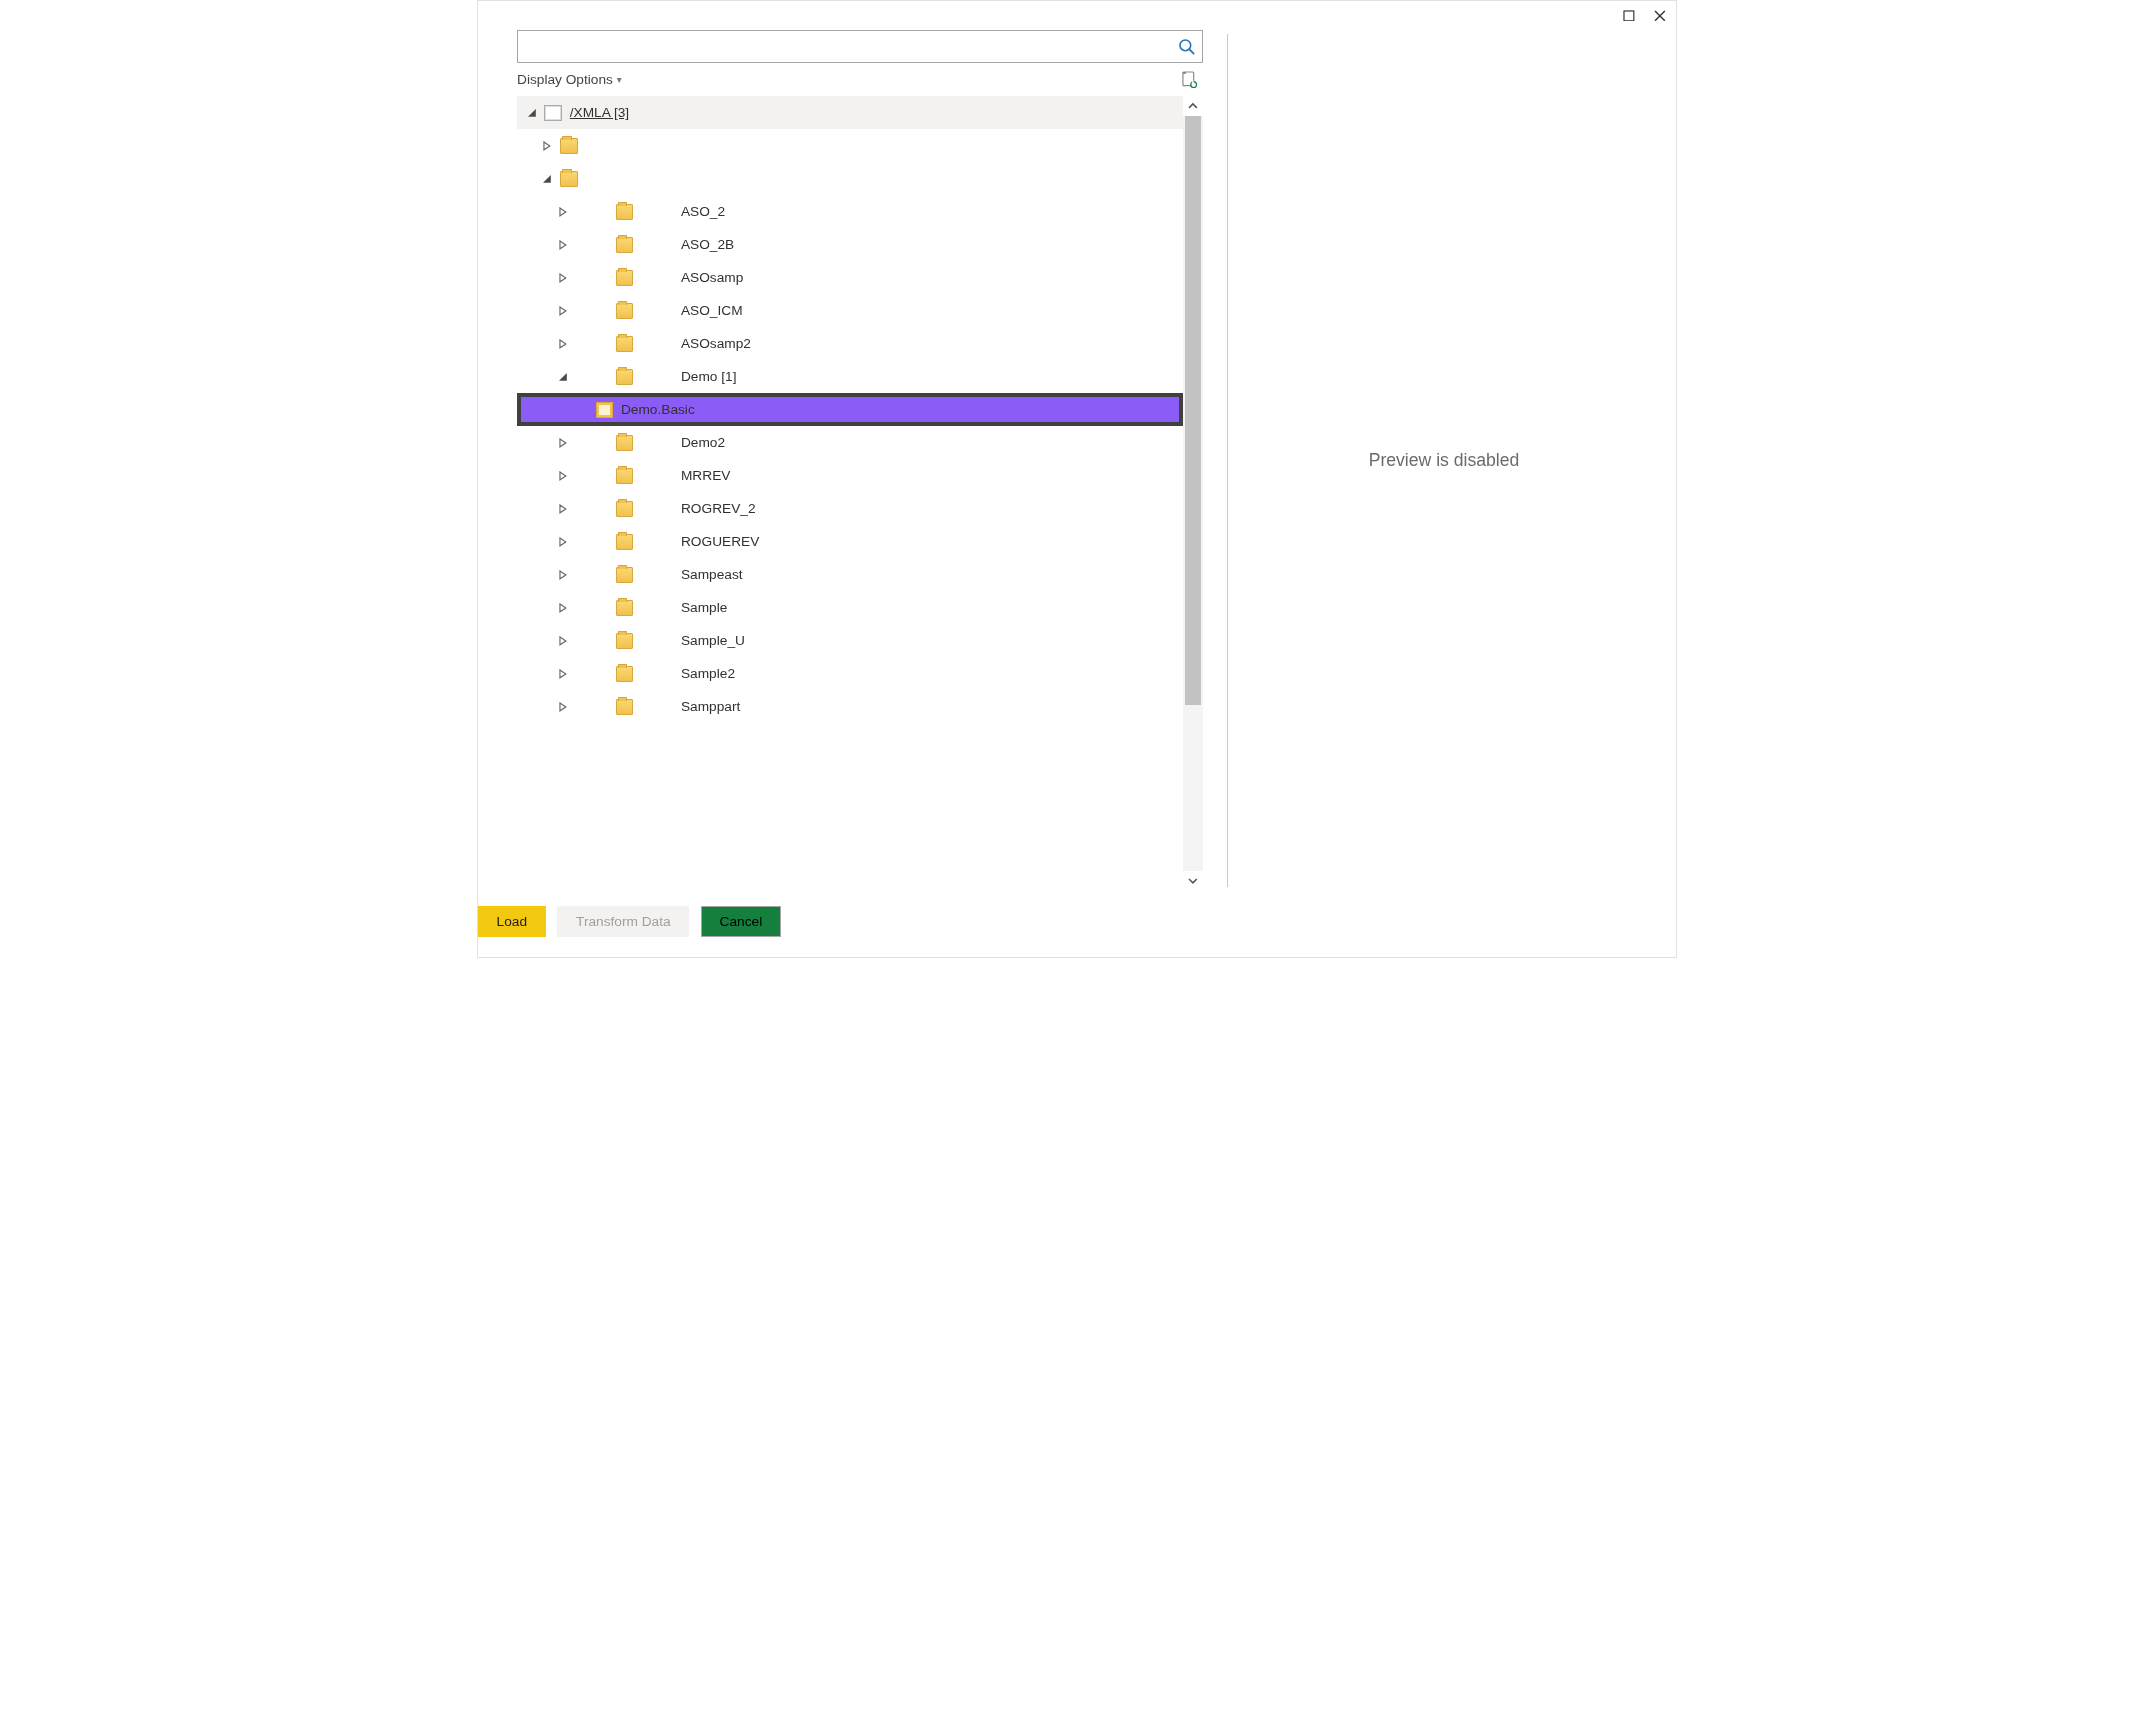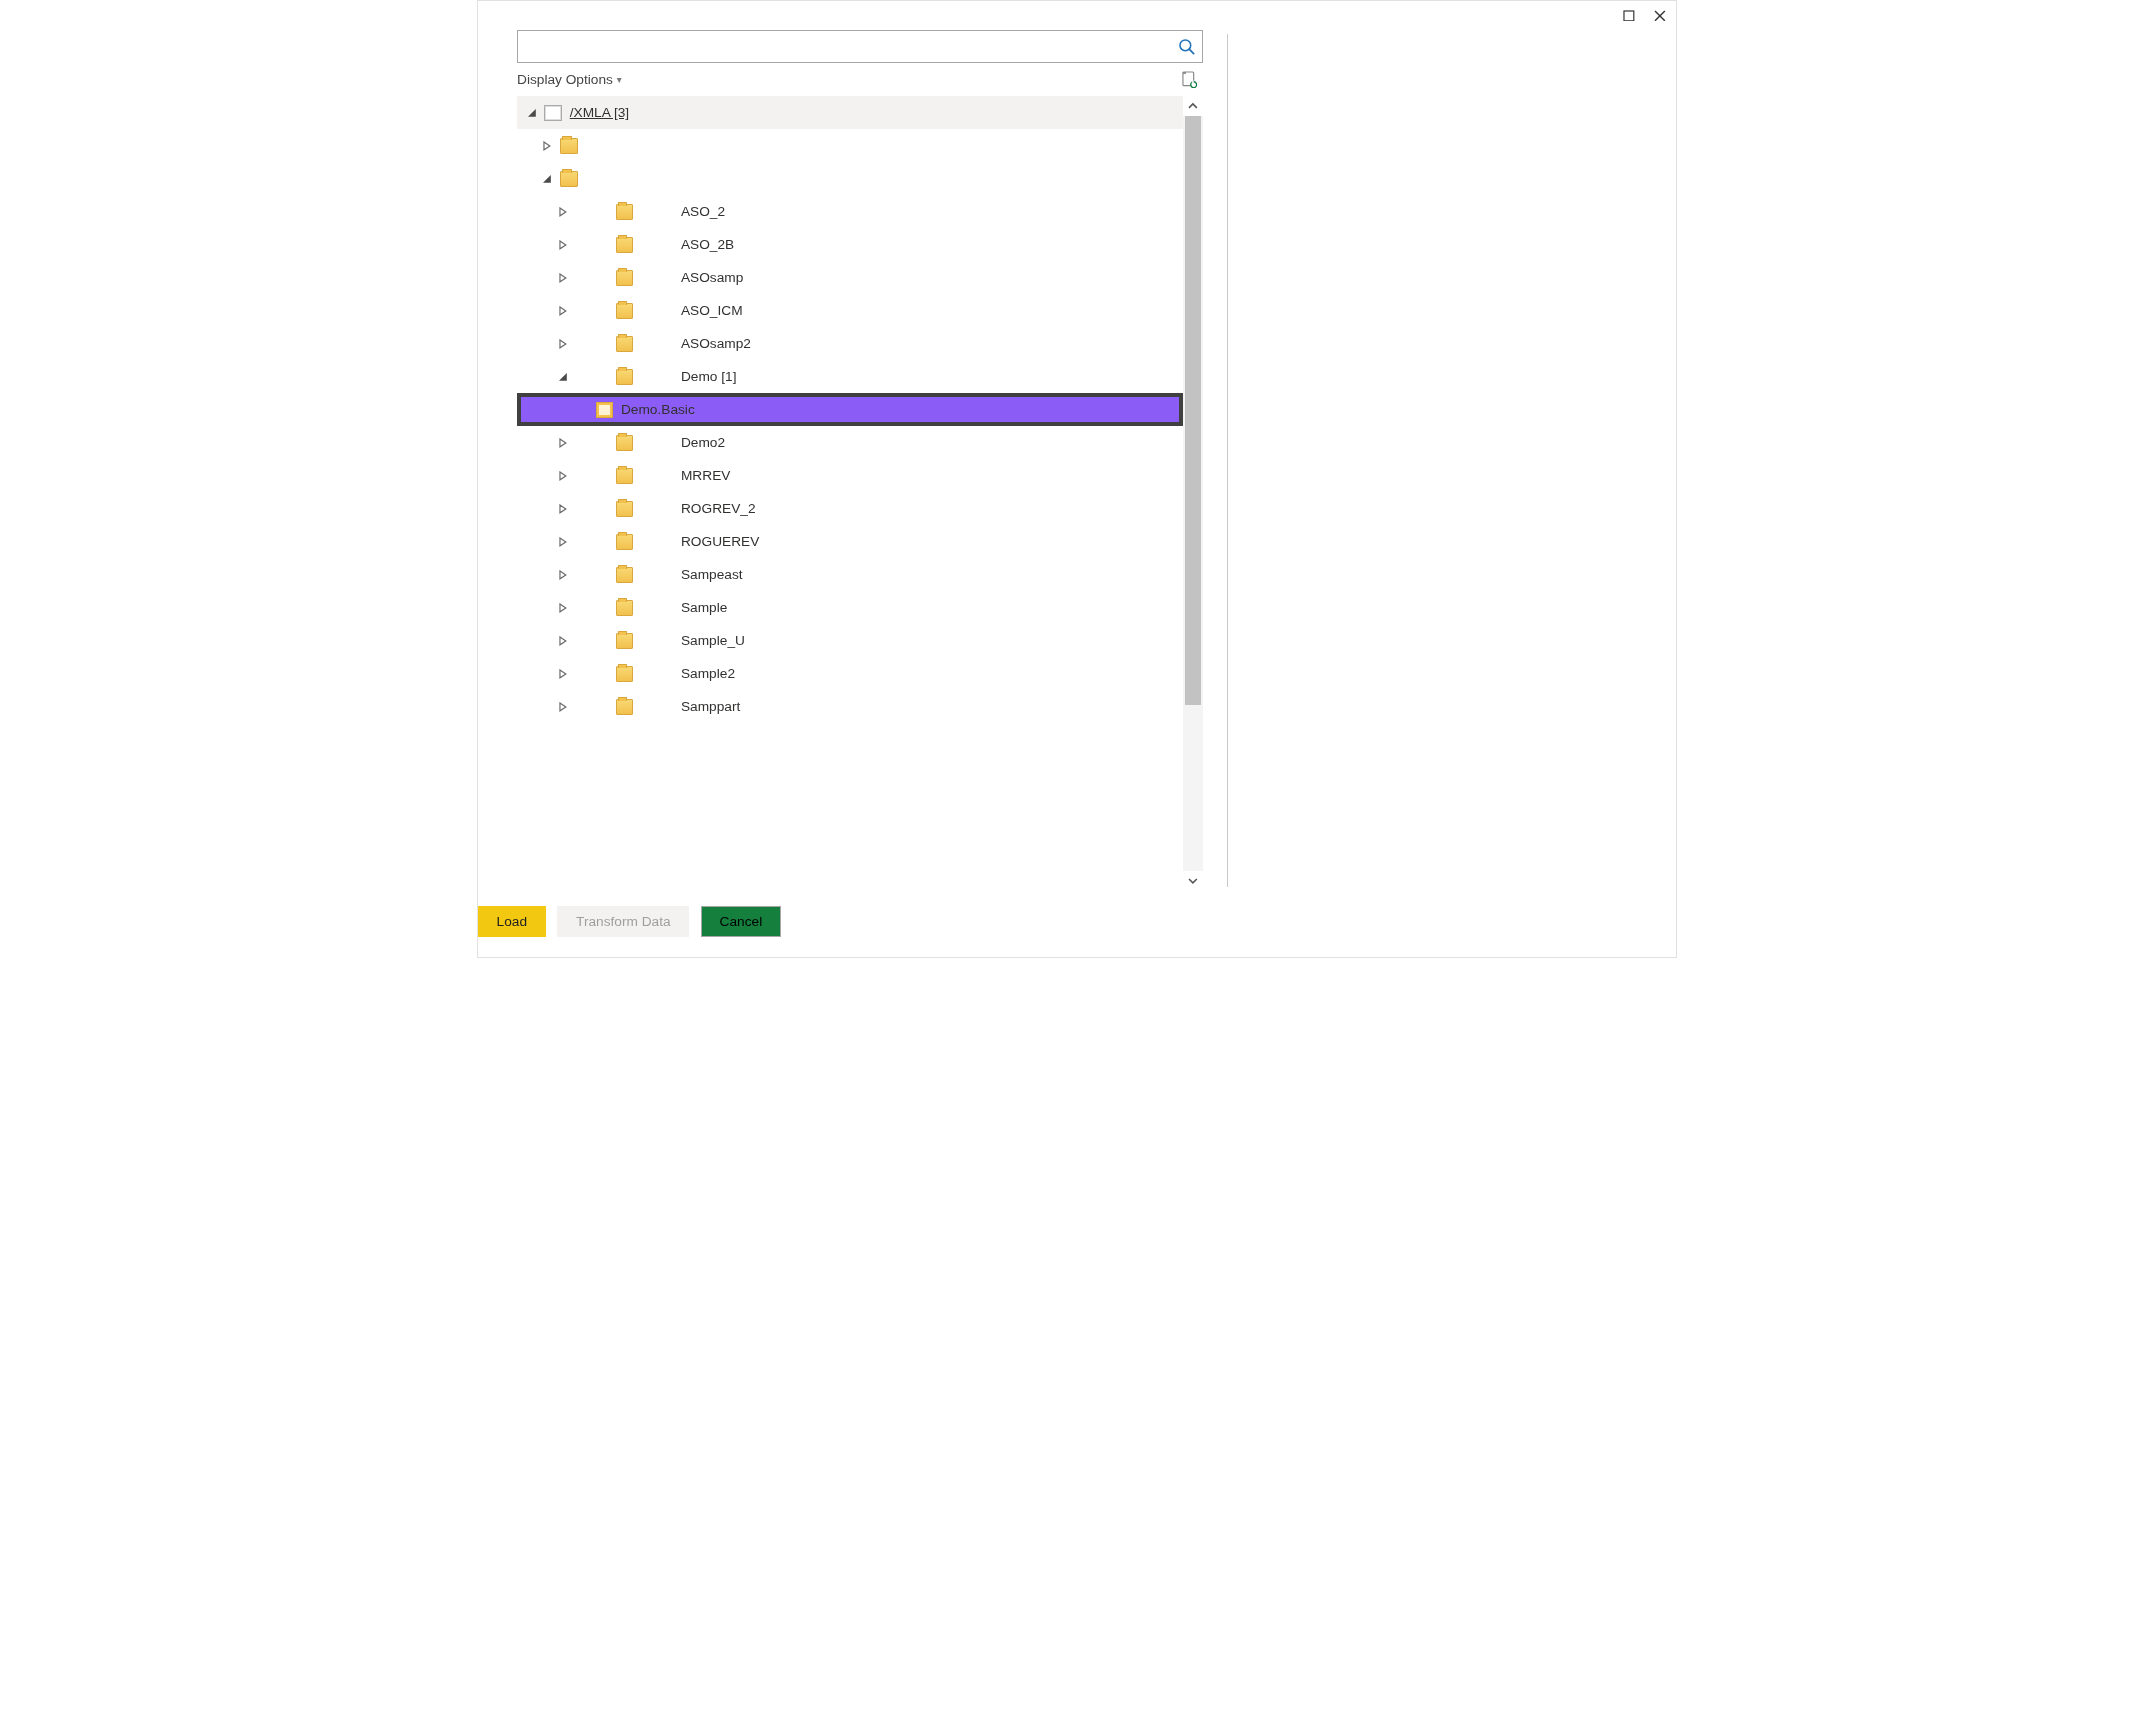--- a/index.html
+++ b/index.html
@@ -480,20 +480,23 @@
                 <polyline points="1,3 5,7 9,3" fill="none" stroke="#555" stroke-width="1.6"></polyline>
               </svg>
           </div>
         </div>
       </div>
 
     </div>
 
     <div class="divider"></div>
 
+    <div class="right-pane">
+      <span>Preview is disabled</span>
+    </div>
   </div>
 
   <div class="footer">
     <button class="btn btn-primary">Load</button>
     <button class="btn btn-disabled">Transform Data</button>
     <button class="btn">Cancel</button>
   </div>
 
 </div>
 

